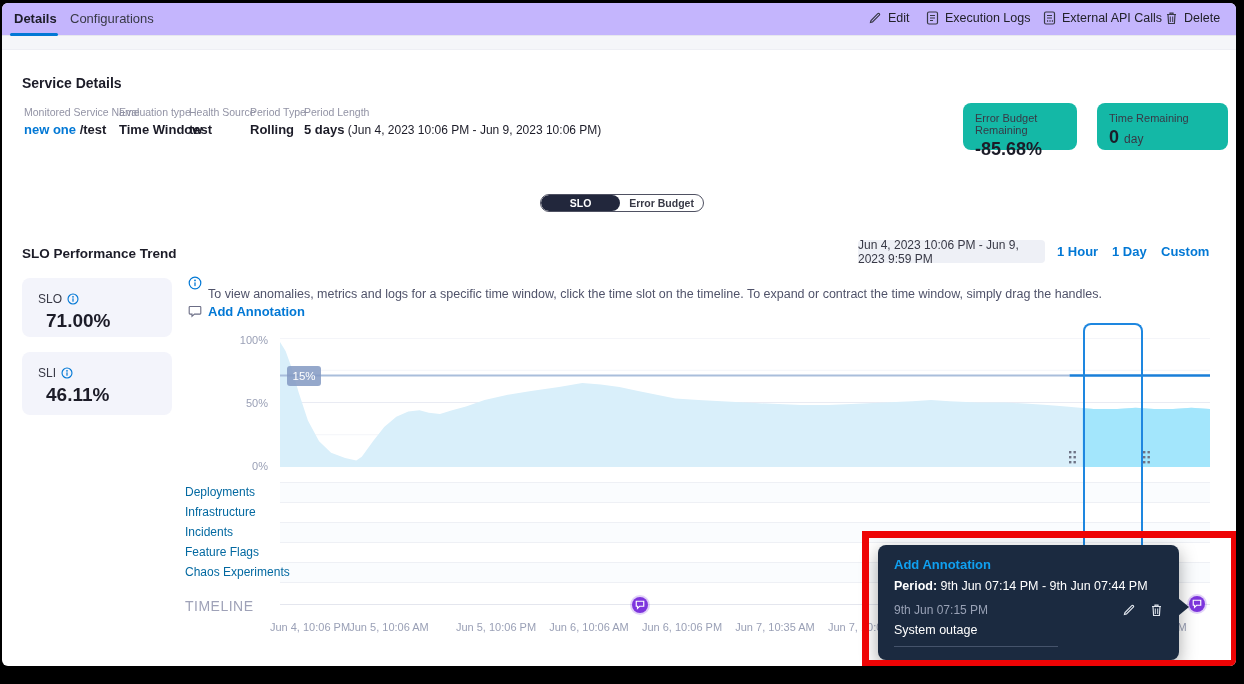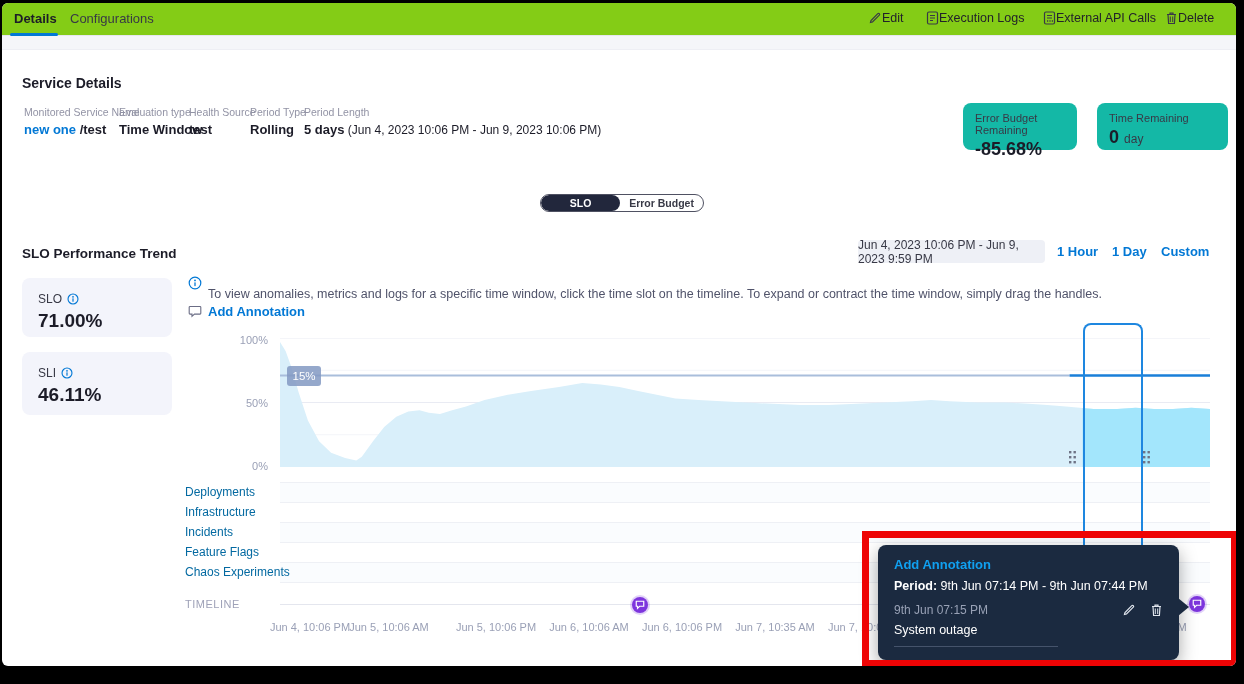--- a/index.html
+++ b/index.html
@@ -4,25 +4,25 @@
 <style>
   html,body{margin:0;padding:0;background:#000;}
   *{box-sizing:border-box;}
   .stage{position:relative;width:1244px;height:684px;background:#000;overflow:hidden;
          font-family:"Liberation Sans",sans-serif;-webkit-font-smoothing:antialiased;}
   .card{position:absolute;left:2px;top:3px;width:1234px;height:663px;background:#fff;
         border-radius:6px;overflow:hidden;box-shadow:0 2px 8px rgba(0,0,0,.35);}
   .abs{position:absolute;}
 
   
-  .tabbar{position:absolute;left:0;top:0;width:100%;height:33px;background:#84cc16;border-bottom:1px solid #e6e7ee;}
+  .tabbar{position:absolute;left:0;top:0;width:100%;height:33px;background:#c4b5fd;border-bottom:1px solid #e6e7ee;}
   .tab{position:absolute;top:8px;font-size:13px;color:#383946;cursor:pointer;}
   .tab.active{font-weight:bold;color:#1c1c28;}
   .tab-underline{position:absolute;left:8px;top:30px;width:48px;height:3px;background:#0278d5;border-radius:2px;}
-  .action{position:absolute;top:8px;display:flex;align-items:center;gap:0;font-size:12.5px;color:#22222a;cursor:pointer;}
+  .action{position:absolute;top:8px;display:flex;align-items:center;gap:6px;font-size:12.5px;color:#22222a;cursor:pointer;}
   .graystrip{position:absolute;left:0;top:33px;width:100%;height:14px;background:#f5f6f9;border-bottom:1px solid #eeeff4;}
 
   
   .sec-title{font-size:14px;font-weight:bold;color:#1c1c28;}
   .f-label{font-size:10.5px;color:#9293a5;}
   .f-value{font-size:13px;font-weight:bold;color:#1c1c28;margin-top:4px;white-space:nowrap;}
   .link-blue{color:#0278d5;}
   .f-normal{font-weight:normal;font-size:12px;color:#1c1c28;}
   .statcard{position:absolute;background:#14b8a6;border-radius:8px;padding:9px 12px;}
   .statcard .s-label{font-size:11px;color:#383946;}
@@ -38,31 +38,31 @@
   
   .trend-title{font-size:13.5px;font-weight:bold;color:#1c1c28;}
   .datechip{position:absolute;background:#eef0f6;border-radius:4px;font-size:12px;color:#383946;
             display:flex;align-items:center;justify-content:center;cursor:pointer;}
   .tlink{position:absolute;font-size:13px;font-weight:bold;color:#0278d5;cursor:pointer;}
   .info-text{font-size:12.5px;color:#50536a;white-space:nowrap;}
   .add-ann{font-size:13px;font-weight:bold;color:#0278d5;cursor:pointer;}
 
   .kpicard{position:absolute;background:#f3f4fb;border-radius:8px;padding:14px 16px;width:150px;}
   .kpicard .k-label{font-size:12px;color:#383946;display:flex;align-items:center;gap:5px;}
-  .kpicard .k-value{font-size:19px;font-weight:bold;color:#1c1c28;margin-top:4px;}
+  .kpicard .k-value{font-size:19px;font-weight:bold;color:#1c1c28;margin-top:4px;margin-left:8px;}
 
   
   .ytick{position:absolute;width:38px;text-align:right;font-size:11px;color:#9aa0b6;}
   .xlabel{position:absolute;transform:translateX(-50%);font-size:11px;color:#9aa0b6;white-space:nowrap;top:618px;}
   .target-chip{position:absolute;left:285px;top:363px;width:34px;height:20px;background:rgba(130,153,194,.85);
                border-radius:3px;color:#fff;font-size:11.5px;display:flex;align-items:center;justify-content:center;z-index:4;}
   .rowlabel{position:absolute;left:183px;font-size:12px;color:#0369a1;}
   .rowline{position:absolute;left:278px;width:930px;height:1px;background:#eef0f5;}
   .rowband{position:absolute;left:278px;width:930px;height:20px;}
-  .tl-label{position:absolute;left:183px;font-size:11px;color:#9fa2b8;letter-spacing:.5px;}
+  .tl-label{position:absolute;left:183px;font-size:14px;color:#9fa2b8;letter-spacing:.5px;}
 
   .sel-rect{position:absolute;left:1081px;top:320px;width:60px;height:320px;border:2px solid #1e87e0;
             border-bottom:none;border-radius:8px 8px 0 0;z-index:5;cursor:ew-resize;background:transparent;}
   .grip{position:absolute;z-index:6;cursor:ew-resize;}
 
   .marker{position:absolute;width:16px;height:16px;border-radius:50%;background:#7d35dd;z-index:6;
           display:flex;align-items:center;justify-content:center;box-shadow:0 0 0 2px rgba(125,53,221,.22);cursor:pointer;}
 
   .tooltip{position:absolute;left:896px;top:490px;width:176px;height:56px;background:#34353f;border-radius:8px;
            z-index:7;color:#fff;padding:8px 12px 0 12px;box-shadow:0 2px 8px rgba(0,0,0,.25);}

